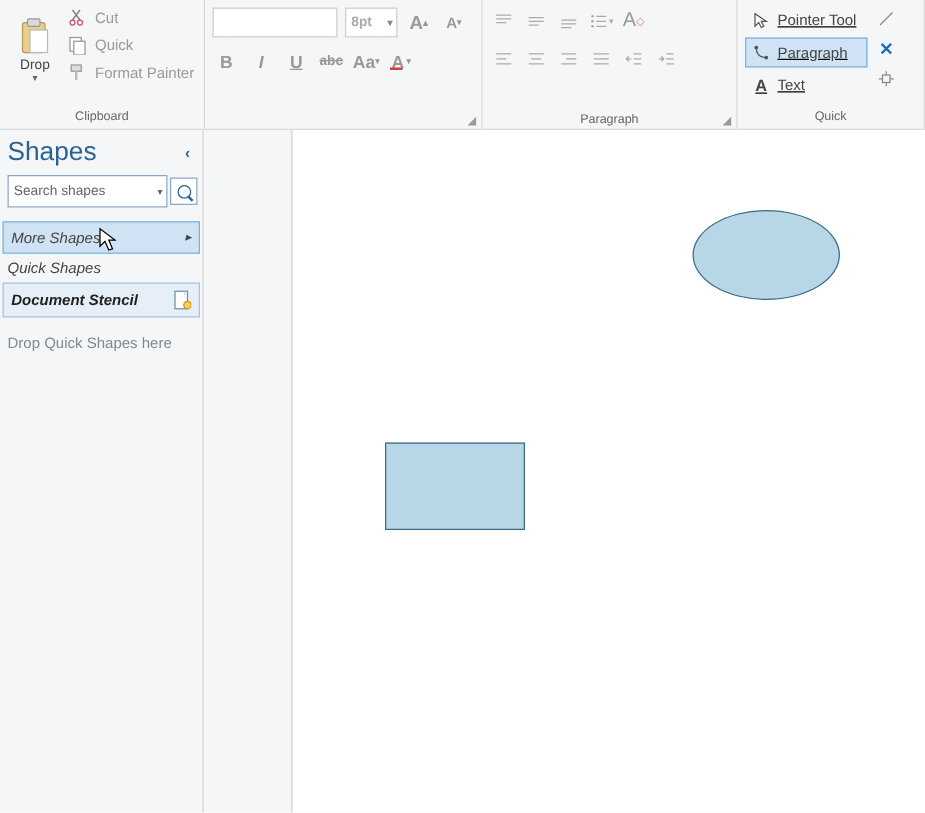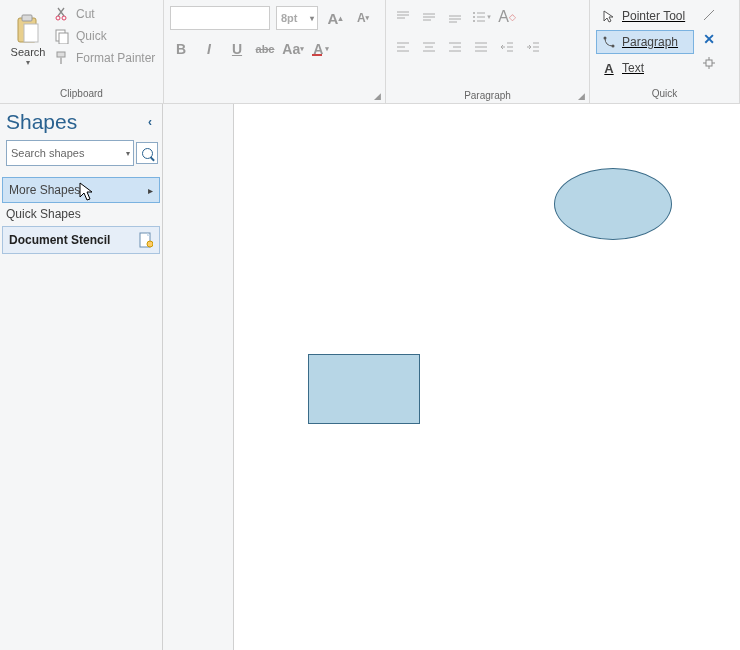--- a/index.html
+++ b/index.html
@@ -51,21 +51,21 @@
   .shapes-title{font-size:21px; color:#2a6290; font-weight:400;}
   .collapse-chevron{font-size:12px; color:#2a6290; font-weight:bold;}
   .search-row{display:flex; align-items:center; padding:0 4px 4px 6px; gap:2px;}
   .search-box{flex:1; height:22px; border:1px solid #8ca9c4; background:#fff; font-size:11px; color:#666; display:flex; align-items:center; padding:12px 4px; position:relative;}
   .search-box .dd{position:absolute; right:3px; font-size:8px; color:#666;}
   .search-btn{width:22px;height:22px;border:1px solid #8ca9c4;display:flex;align-items:center;justify-content:center;background:#fff;}
   .magnify{width:11px;height:11px;border:1.5px solid #2a6290;border-radius:50%;position:relative;}
   .magnify::after{content:"";position:absolute;width:5px;height:1.5px;background:#2a6290;transform:rotate(45deg);bottom:-2px;right:-3px;}
 
   .sep{height:8px;}
-  .pane-list{display:flex;flex-direction:column;}
+  .pane-list{display:flex;flex-direction:column;font-style:italic;}
   .pane-item{font-size:12px;color:#444;padding:5px 6px;display:flex;align-items:center;justify-content:space-between;}
   .pane-item.hover{background:#cfe3f5;border:1px solid #7ab2e0;margin:-1px 2px;}
   .pane-item .chev{font-size:10px;color:#444;}
   .pane-item.bold{font-weight:bold;color:#222;border:1px solid #a9c4df;background:#e6eef8;margin:0 2px;}
   .pane-item.bold .doc-ic{width:14px;height:16px;}
   .drop-hint{font-size:12px;color:#7a8a98;padding:12px 8px 0 6px;line-height:1.35;}
 
   .canvas-gutter{width:70px;background:#f5f6f7;}
   .canvas{flex:1;background:#fff;border-left:1px solid #d0d0d0;position:relative;}
 
@@ -83,21 +83,21 @@
   <div class="ribbon-group" style="width:164px;">
     <div class="ribbon-group-body">
       <div class="big-btn">
         <span class="ic">
           <svg width="28" height="30" viewBox="0 0 28 30">
               <rect x="4" y="4" width="18" height="24" rx="2" fill="#e8cf8d" stroke="#b59a52"></rect>
               <rect x="8" y="1" width="10" height="6" rx="1" fill="#dadada" stroke="#999"></rect>
               <rect x="10" y="10" width="14" height="18" fill="#fff" stroke="#bbb"></rect>
             </svg>
         </span>
-        <span class="lbl">Search</span>
+        <span class="lbl">Drop</span>
         <span class="dd">▾</span>
       </div>
       <div class="small-cmds">
         <div class="small-cmd">
           <span class="ic">
             <svg width="16" height="16" viewBox="0 0 16 16">
                 <path d="M4 2 L10 10 M10 2 L4 10" stroke="#888" stroke-width="1.3"></path>
                 <circle cx="4" cy="12" r="2" fill="none" stroke="#d46"></circle>
                 <circle cx="10" cy="12" r="2" fill="none" stroke="#d46"></circle>
               </svg>
@@ -334,20 +334,21 @@
         <span>Document Stencil</span>
         <span class="doc-ic">
           <svg width="14" height="16" viewBox="0 0 14 16">
               <rect x="1" y="1" width="10" height="14" fill="#fff" stroke="#6a8db0"></rect>
               <path d="M8 1 L11 4 L8 4 Z" fill="#cde"></path>
               <circle cx="11" cy="12" r="3" fill="#fc6" stroke="#c90"></circle>
             </svg>
         </span>
       </div>
     </div>
+    <div class="drop-hint">Drop Quick Shapes here</div>
   </div>
 
   <div class="canvas-gutter"></div>
 
   <div class="canvas">
     <div class="ellipse"></div>
     <div class="rect"></div>
   </div>
 </div>
 

